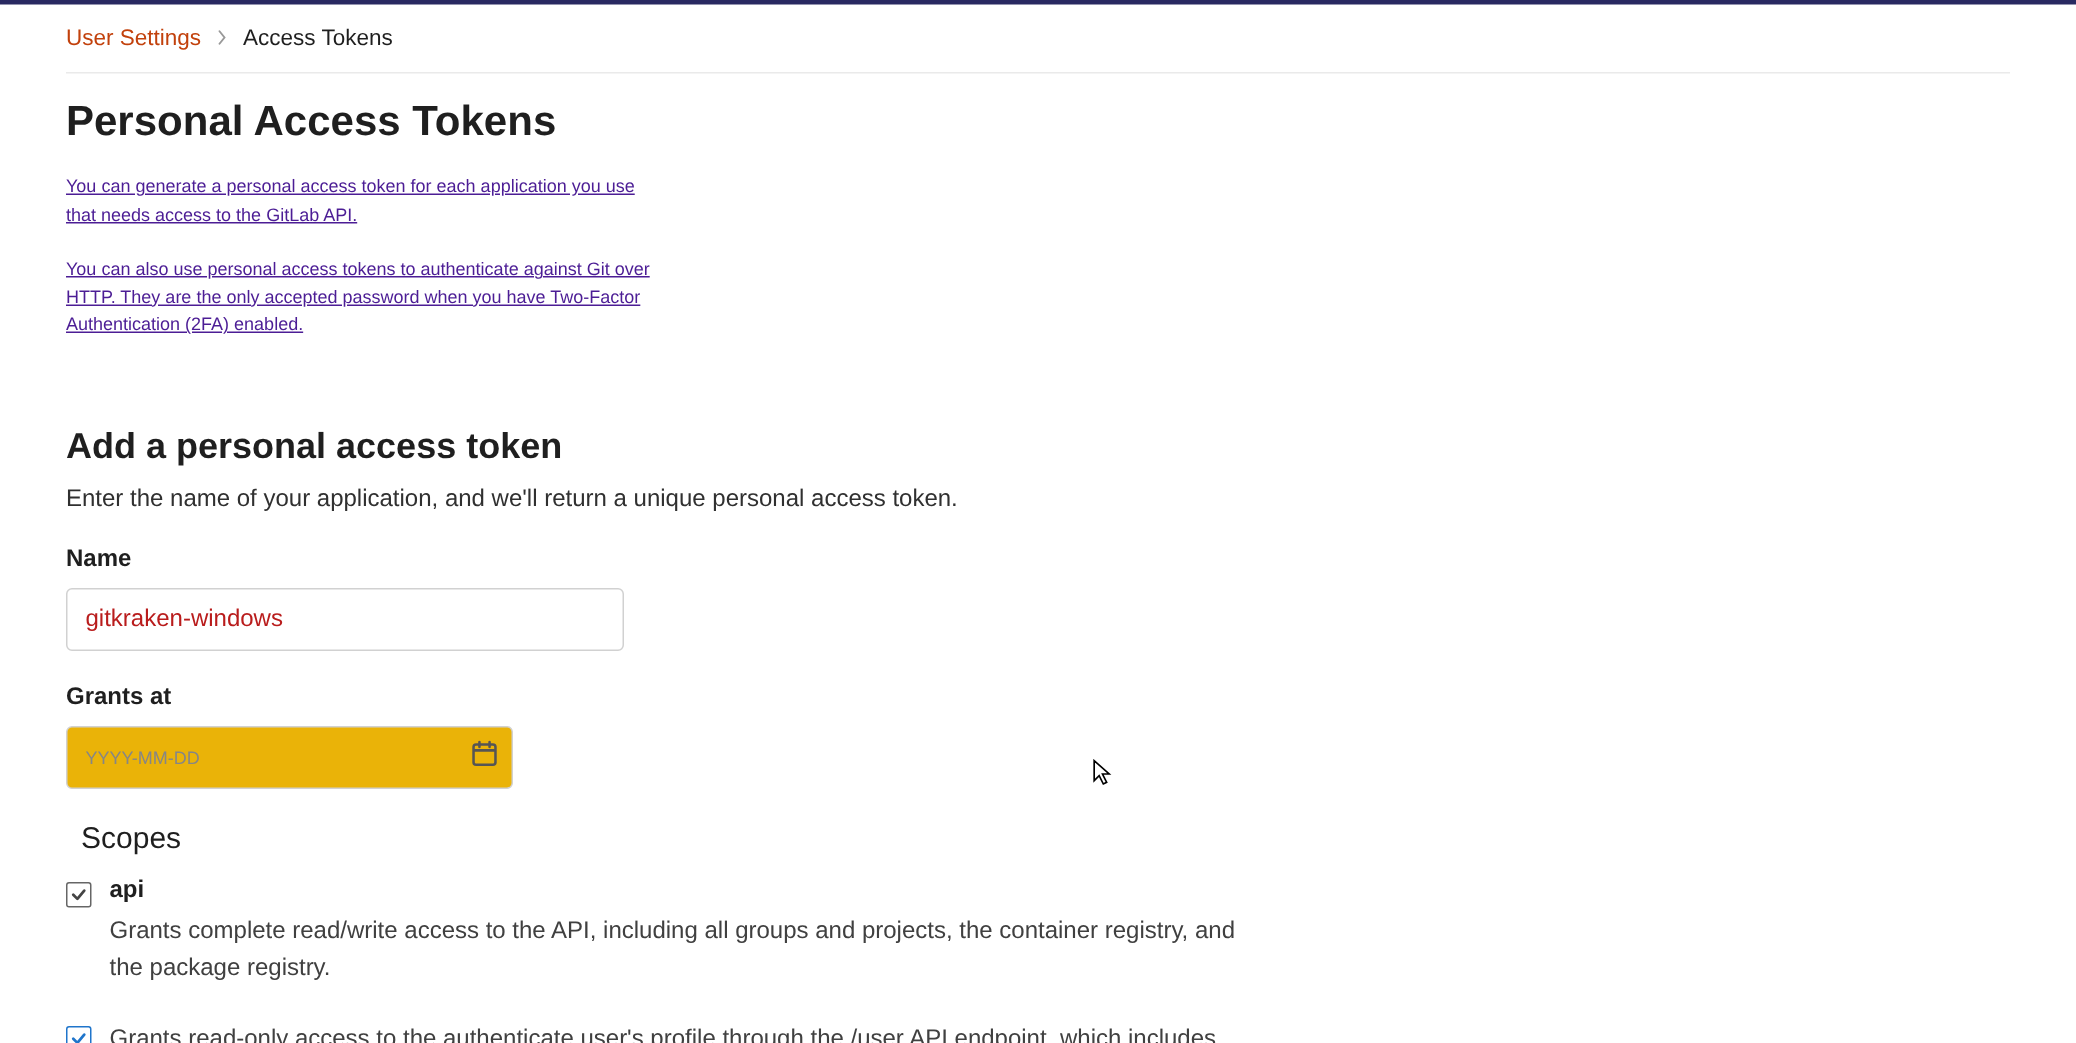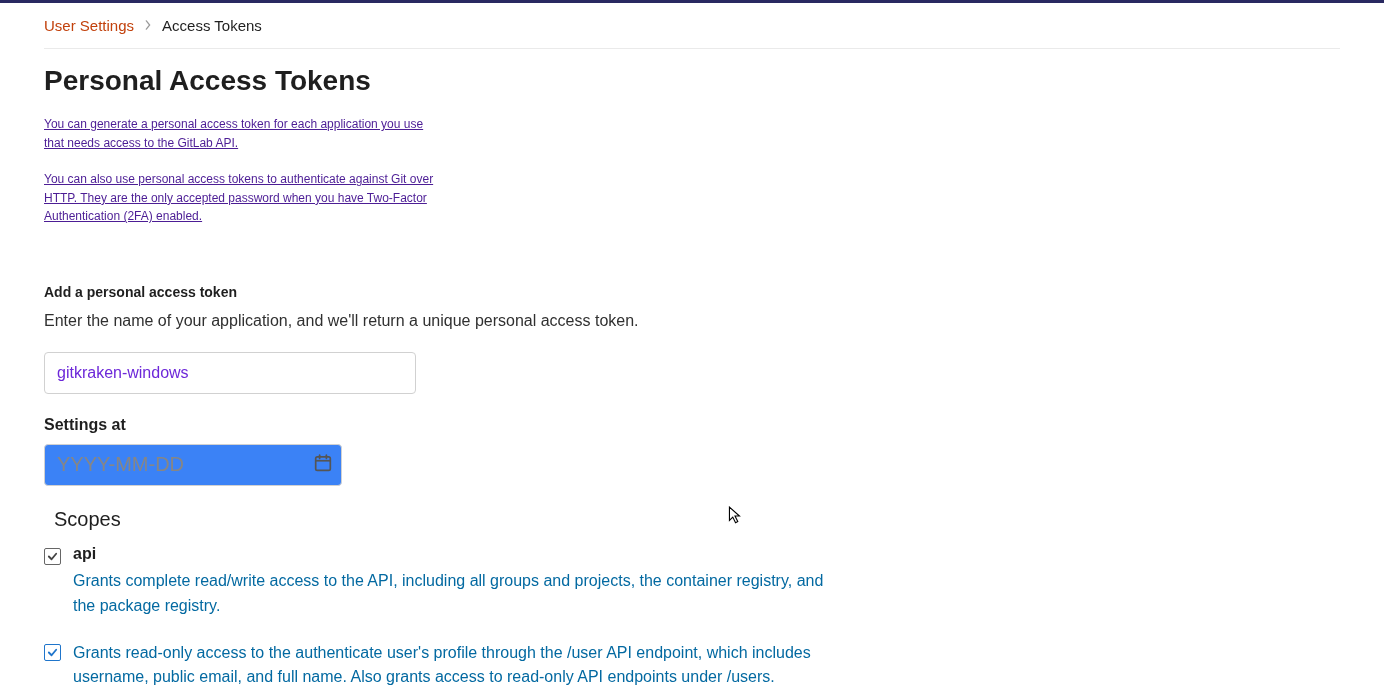--- a/index.html
+++ b/index.html
@@ -45,21 +45,21 @@
     line-height: 1.55;
     color: #4c1d95;
     margin-bottom: 18px;
     text-decoration: underline;
   }
   .right {
     flex: 1;
     max-width: 790px;
   }
   .right h2 {
-    font-size: 14px;
+    font-size: 24px;
     font-weight: 700;
     margin-bottom: 12px;
     color: #1f1f1f;
   }
   .right .desc {
     font-size: 16px;
     color: #303030;
     margin-bottom: 22px;
   }
   .field-group { margin-bottom: 22px; }
@@ -71,35 +71,35 @@
     margin-bottom: 10px;
   }
   .text-input {
     width: 372px;
     height: 42px;
     padding: 8px 12px;
     font-size: 16px;
     border: 1px solid #d1d1d1;
     border-radius: 4px;
     background: #fff;
-    color: #6d28d9;
+    color: #b91c1c;
   }
   .text-input::placeholder { color: #868686; }
   .date-wrap {
     position: relative;
     width: 298px;
   }
   .date-input {
     width: 100%;
     height: 42px;
     padding: 8px 40px 8px 12px;
-    font-size: 20px;
+    font-size: 12px;
     border: 1px solid #d1d1d1;
     border-radius: 4px;
-    background: #3b82f6;
+    background: #eab308;
     color: #303030;
   }
   .date-input::placeholder { color: #868686; }
   .cal-icon {
     position: absolute;
     right: 10px;
     top: 50%;
     transform: translateY(-50%);
     pointer-events: none;
   }
@@ -134,21 +134,21 @@
   .scope-text { flex: 1; }
   .scope-name {
     font-size: 16px;
     font-weight: 700;
     color: #1f1f1f;
     margin-bottom: 6px;
   }
   .scope-desc {
     font-size: 16px;
     line-height: 1.55;
-    color: #0369a1;
+    color: #404040;
   }
   .cursor {
     position: absolute;
     left: 727px;
     top: 506px;
     pointer-events: none;
   }
 </style>
 </head>
 <body>
@@ -169,25 +169,26 @@
       <h1>Personal Access Tokens</h1>
       <p>You can generate a personal access token for each application you use that needs access to the GitLab API.</p>
       <p>You can also use personal access tokens to authenticate against Git over HTTP. They are the only accepted password when you have Two-Factor Authentication (2FA) enabled.</p>
     </aside>
 
     <main class="right">
       <h2>Add a personal access token</h2>
       <p class="desc">Enter the name of your application, and we'll return a unique personal access token.</p>
 
       <div class="field-group">
+        <label class="field-label">Name</label>
         <input type="text" class="text-input" value="gitkraken-windows" style="">
       </div>
 
       <div class="field-group">
-        <label class="field-label">Settings at</label>
+        <label class="field-label">Grants at</label>
         <div class="date-wrap">
           <input type="text" class="date-input" placeholder="YYYY-MM-DD" style="">
           <span class="cal-icon">
             <svg width="18" height="18" viewBox="0 0 16 16">
                 <rect x="1.5" y="2.5" width="13" height="12" rx="1.5" fill="none" stroke="#555" stroke-width="1.5"></rect>
                 <line x1="1.5" y1="6" x2="14.5" y2="6" stroke="#555" stroke-width="1.5"></line>
                 <line x1="5" y1="1" x2="5" y2="4" stroke="#555" stroke-width="1.5" stroke-linecap="round"></line>
                 <line x1="11" y1="1" x2="11" y2="4" stroke="#555" stroke-width="1.5" stroke-linecap="round"></line>
               </svg>
           </span>

